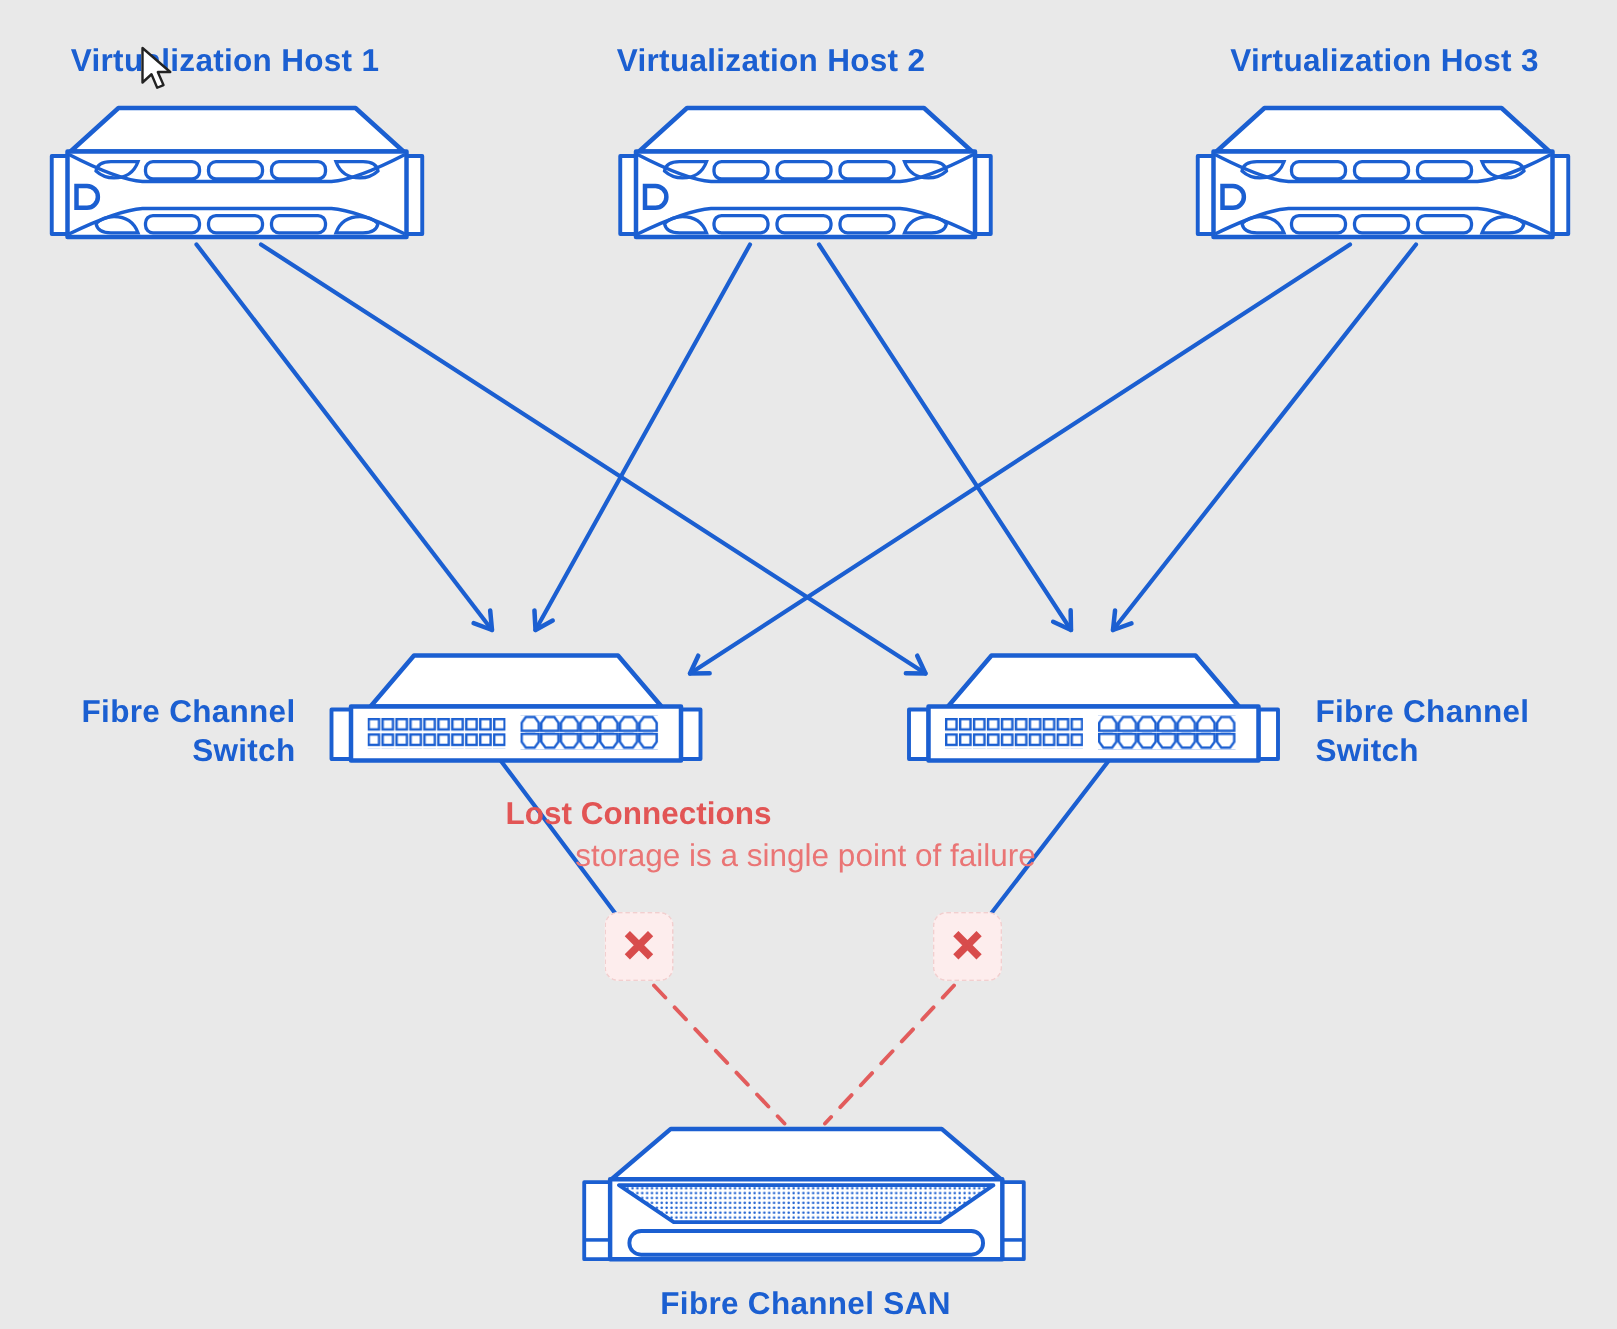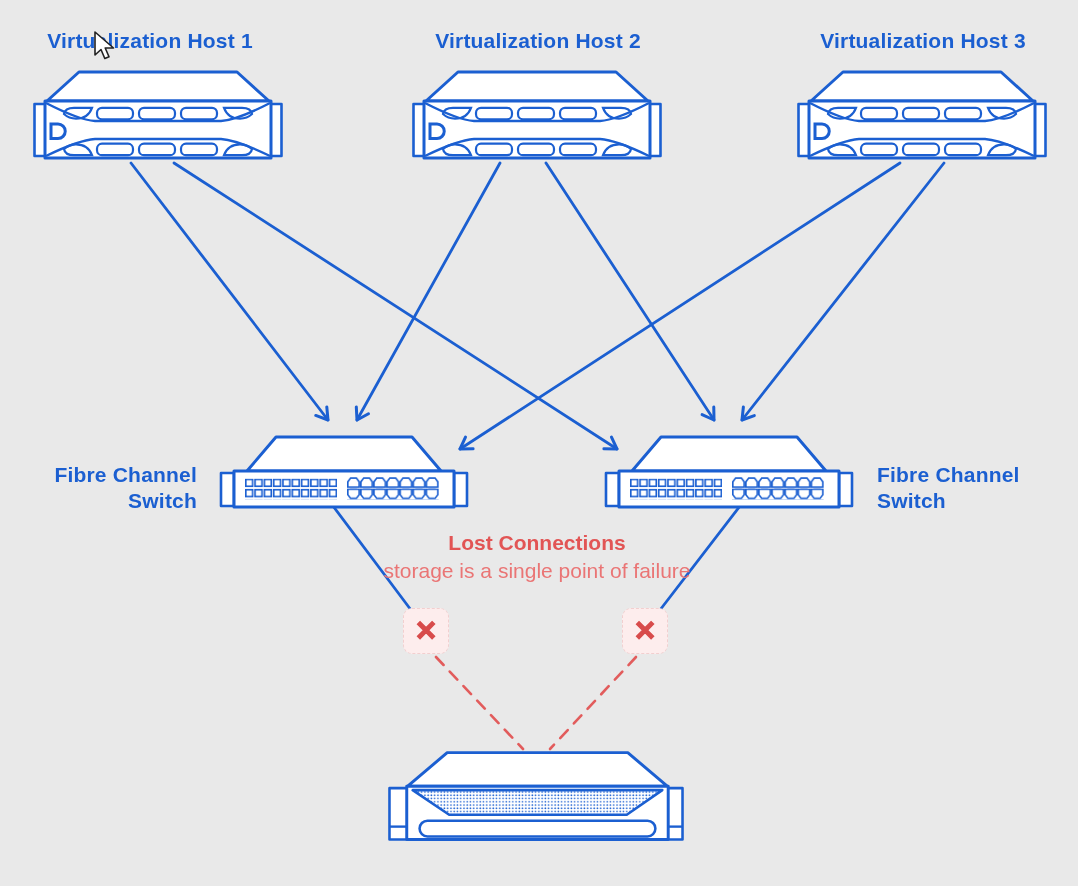--- a/index.html
+++ b/index.html
@@ -6,21 +6,21 @@
     --background:#e9e9e9; --blue:#1b5fd1; --red:#e25555; --red-soft:#ea7575;
     --red-dash:#e25c5c; --x-color:#d84c4c; --badge-bg:#fdeded;
   }
   *{box-sizing:border-box; margin:0; padding:0;}
   body{background:#d8d8d8; font-family:"Liberation Sans", sans-serif;}
   .canvas{position:relative; width:1078px; height:886px; background:var(--background); overflow:hidden;}
   .abs{position:absolute;}
   .lbl{position:absolute; color:var(--blue); font-weight:700; font-size:21px; letter-spacing:.2px; line-height:26px;}
   .lbl.center{text-align:center;}
   .lbl.right{text-align:right;}
-  .fail-title{position:absolute; color:var(--red); font-weight:700; font-size:21px; text-align:center;}
+  .fail-title{position:absolute; color:var(--red); font-weight:700; font-size:21px; text-align:left;}
   .fail-sub{position:absolute; color:var(--red-soft); font-weight:400; font-size:21px; text-align:center;}
   .xbadge{position:absolute; width:46px; height:46px; background:var(--badge-bg);
           border-radius:9px; border:1px dashed #f2cfcf; display:flex; align-items:center; justify-content:center;}
   .xglyph{color:var(--x-color); font-size:27px; font-weight:700; -webkit-text-stroke:1.3px var(--x-color); line-height:1;}
   svg{display:block;}
   
   .shape{fill:#ffffff; stroke:var(--blue); stroke-width:3; stroke-linejoin:round;}
   .shape-thin{fill:#ffffff; stroke:var(--blue); stroke-width:2.6; stroke-linejoin:round;}
   .ln{fill:none; stroke:var(--blue); stroke-width:2.4;}
   .slot{fill:none; stroke:var(--blue); stroke-width:2.2;}
@@ -63,21 +63,21 @@
     <line class="conn" x1="546" y1="163" x2="714" y2="420" marker-end="url(#arrowV)"></line>
     <line class="conn" x1="900" y1="163" x2="460" y2="449" marker-end="url(#arrowV)"></line>
     <line class="conn" x1="944" y1="163" x2="742" y2="420" marker-end="url(#arrowV)"></line>
     <line class="conn" x1="333" y1="506" x2="411" y2="610"></line>
     <line class="conn" x1="740" y1="506" x2="660" y2="610"></line>
     <line class="conn-dashed" x1="436" y1="657" x2="523" y2="749"></line>
     <line class="conn-dashed" x1="636" y1="657" x2="550" y2="749"></line>
   </svg>
 
   <div class="lbl center" style="left:20px; top:28px; width:260px">Virtualization Host 1</div>
-  <div class="lbl center" style="left:408px; top:28px; width:260px">Virtualization Host 2</div>
+  <div class="lbl center" style="left:384px; top:28px; width:260px">Virtualization Host 2</div>
   <div class="lbl center" style="left:793px; top:28px; width:260px">Virtualization Host 3</div>
 
   <svg class="abs" style="left:32px; top:66px" width="252" height="95" viewBox="0 0 250 95">
     <polygon class="shape" points="14,35 46,6 204,6 236,35"></polygon>
     <rect class="shape-thin" x="1.5" y="38" width="13" height="52"></rect>
     <rect class="shape-thin" x="235.5" y="38" width="13" height="52"></rect>
     <rect class="shape" x="12" y="35" width="226" height="57"></rect>
     <path class="ln" d="M13,37 Q46,54 62,55 L188,55 Q204,54 237,37"></path>
     <path class="ln" d="M13,90 Q46,74 62,73 L188,73 Q204,74 237,90"></path>
     <rect class="slot" x="64" y="41.8" width="36" height="11.5" rx="5"></rect>
@@ -170,18 +170,19 @@
     <polygon class="shape" points="20,38 60,4 243,4 283,38"></polygon>
     <rect class="shape-thin" x="1.5" y="40" width="18" height="52"></rect>
     <rect class="shape-thin" x="280.5" y="40" width="18" height="52"></rect>
     <line class="ln" x1="2" y1="79" x2="19" y2="79"></line>
     <line class="ln" x1="281" y1="79" x2="298" y2="79"></line>
     <rect class="shape" x="19" y="38" width="265" height="54"></rect>
     <polygon points="25,42 278,42 242,67 62,67" fill="url(#sandots)" stroke="#1b5fd1" stroke-width="2.6" stroke-linejoin="round" style="stroke:var(--blue)"></polygon>
     <rect class="shape-thin" x="32" y="73" width="239" height="16" rx="8"></rect>
   </svg>
 
+  <div class="lbl center" style="left:387px; top:857px; width:300px">Fibre Channel SAN</div>
 
   <svg class="abs" style="left:92px; top:30px" width="26" height="32" viewBox="0 0 26 32">
     <path class="cursor-shape" d="M3,2 L3,25 L9,19.5 L12.8,28.5 L17,26.7 L13.2,18 L21.5,18 Z"></path>
   </svg>
 
 </div>
 
 </body></html>

